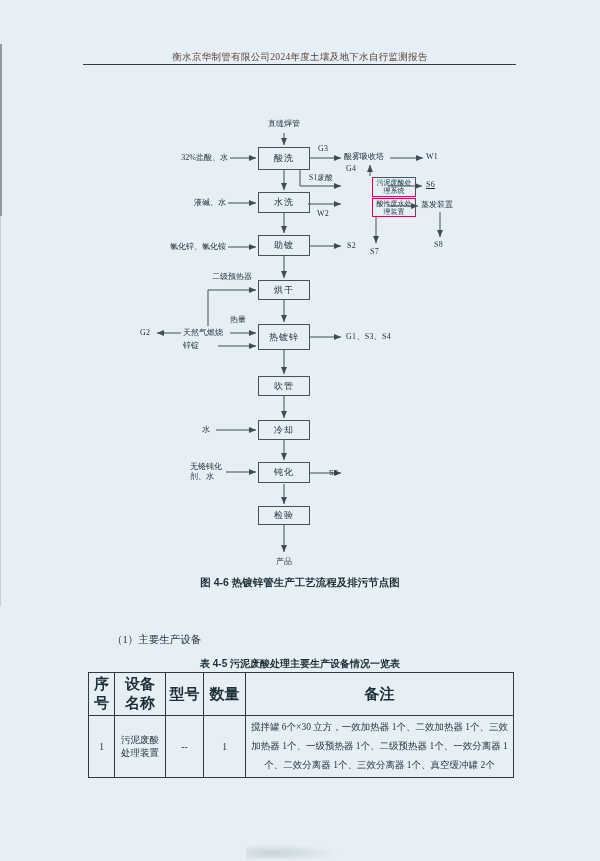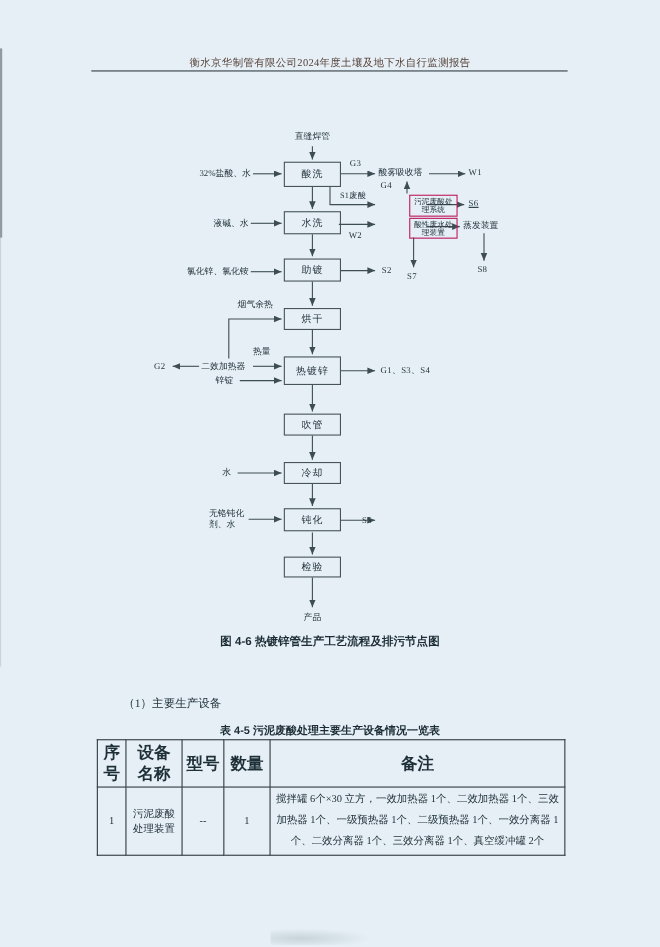--- a/index.html
+++ b/index.html
@@ -119,39 +119,39 @@
   <div class="fbox" style="top:506px;height:19px;">检验</div>
 
   <div class="lbl" style="left:344px;top:152px;width:44px;">酸雾吸收塔</div>
   <div class="sbox" style="top:177px;height:20px;">污泥废酸处理系统</div>
   <div class="sbox" style="top:198px;height:19px;">酸性废水处理装置</div>
   <div class="lbl" style="left:421px;top:200px;width:36px;">蒸发装置</div>
 
   <div class="lbl" style="left:170px;top:153px;width:58px;text-align:right;">32%盐酸、水</div>
   <div class="lbl" style="left:184px;top:198px;width:42px;text-align:right;">液碱、水</div>
   <div class="lbl" style="left:164px;top:242px;width:62px;text-align:right;">氯化锌、氯化铵</div>
-  <div class="lbl" style="left:212px;top:272px;width:40px;text-align:center;">烟气余热</div>
+  <div class="lbl" style="left:212px;top:272px;width:40px;text-align:center;">二级预热器</div>
   <div class="lbl" style="left:230px;top:315px;width:20px;">热量</div>
-  <div class="lbl" style="left:183px;top:328px;width:46px;">二效加热器</div>
-  <div class="lbl" style="left:196px;top:341px;width:22px;">锌锭</div>
+  <div class="lbl" style="left:183px;top:328px;width:46px;">天然气燃烧</div>
+  <div class="lbl" style="left:183px;top:341px;width:22px;">锌锭</div>
   <div class="lbl" style="left:202px;top:425px;width:12px;">水</div>
   <div class="lbl" style="left:190px;top:462px;width:34px;">无铬钝化剂、水</div>
 
   <div class="code" style="left:318px;top:144px;">G3</div>
   <div class="code" style="left:426px;top:152px;">W1</div>
   <div class="code" style="left:346px;top:164px;">G4</div>
   <div class="code" style="left:309px;top:173px;font-size:7.5px;">S1废酸</div>
   <div class="code" style="left:426px;top:180px;text-decoration:underline;">S6</div>
   <div class="code" style="left:317px;top:209px;">W2</div>
   <div class="code" style="left:347px;top:241px;">S2</div>
   <div class="code" style="left:370px;top:247px;">S7</div>
   <div class="code" style="left:434px;top:240px;">S8</div>
   <div class="code" style="left:140px;top:328px;">G2</div>
   <div class="code" style="left:346px;top:332px;width:56px;">G1、S3、S4</div>
-  <div class="code" style="left:329px;top:468px;">S5</div>
+  <div class="code" style="left:329px;top:468px;font-family:Liberation Mono, monospace;">S5</div>
 
   <div class="fig-caption">图 4-6  热镀锌管生产工艺流程及排污节点图</div>
   <div class="sec-sub">（1）主要生产设备</div>
   <div class="tbl-caption">表 4-5  污泥废酸处理主要生产设备情况一览表</div>
 
   <table class="tbl">
     <colgroup>
       <col style="width:26px;">
         <col style="width:51px;">
         <col style="width:38px;">

